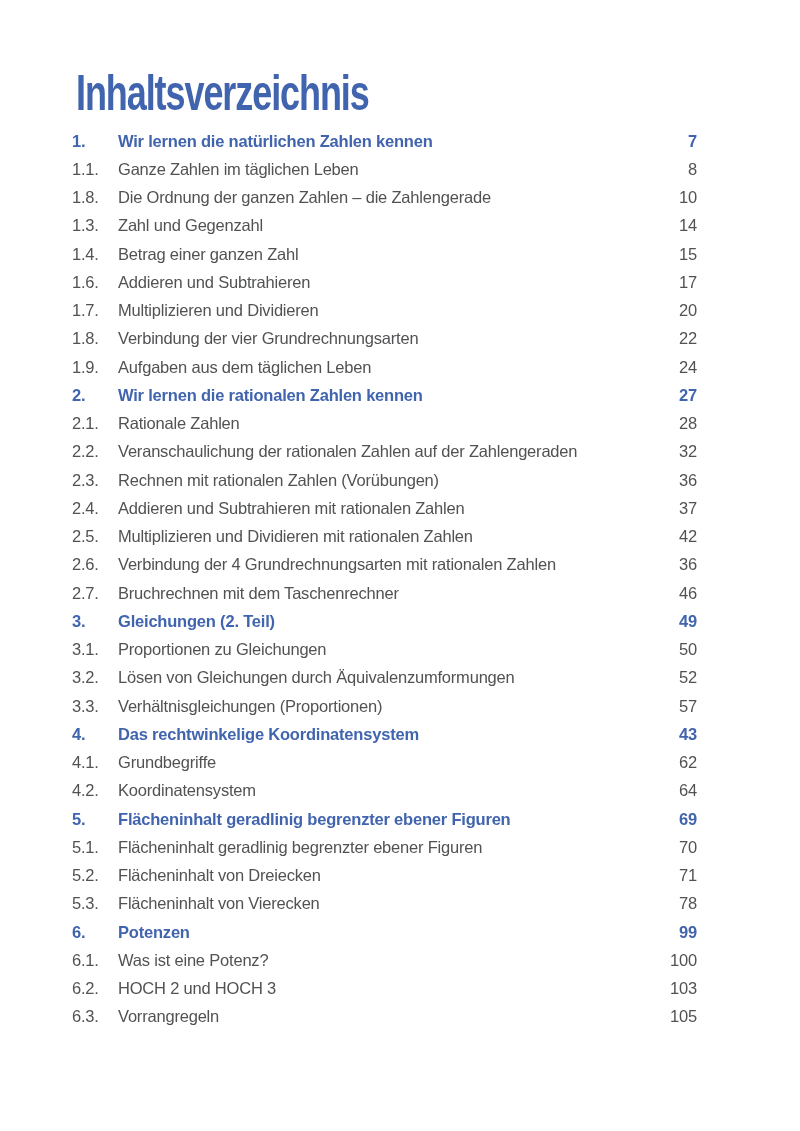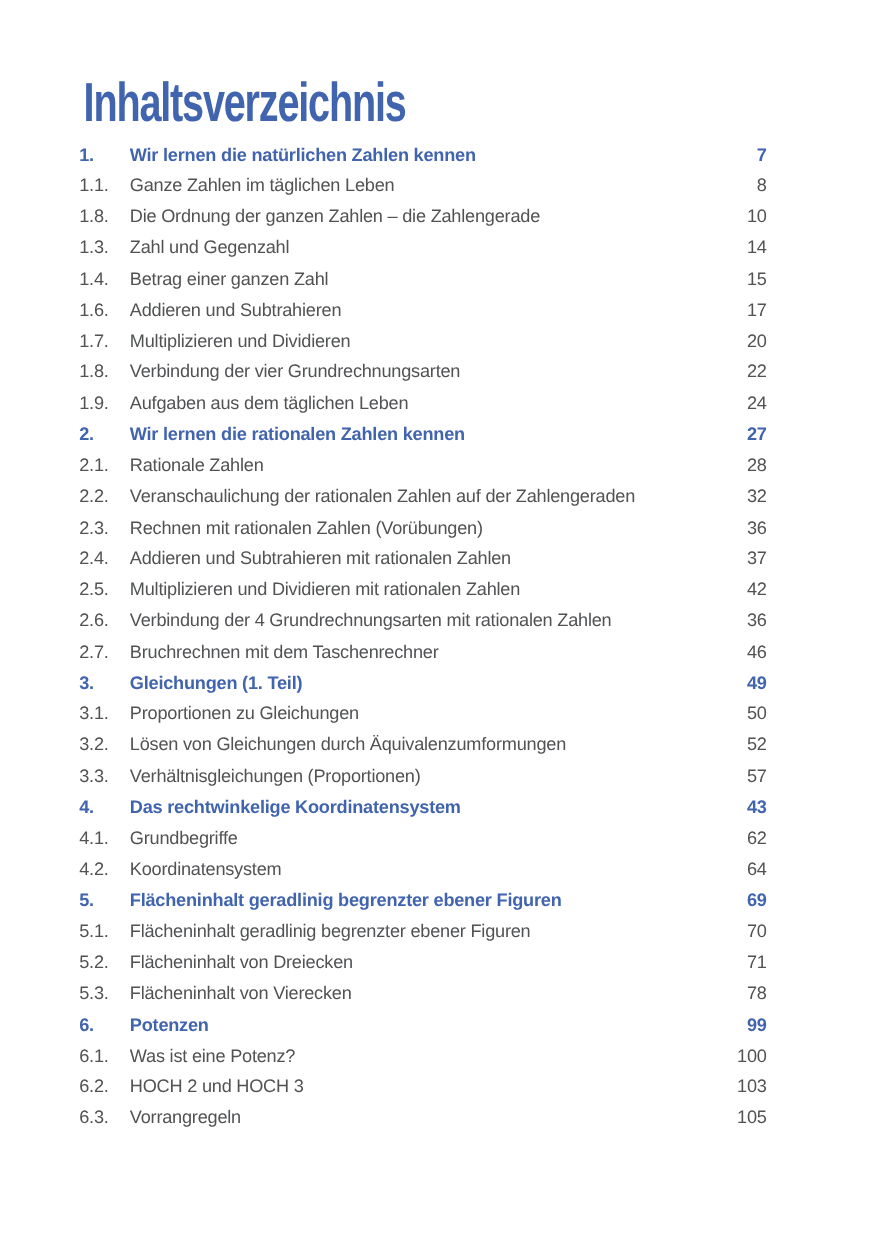--- a/index.html
+++ b/index.html
@@ -151,21 +151,21 @@
         <span class="label">Verbindung der 4 Grundrechnungsarten mit rationalen Zahlen</span>
         <span class="pageno">36</span>
       </div>
       <div class="row">
         <span class="num">2.7.</span>
         <span class="label">Bruchrechnen mit dem Taschenrechner</span>
         <span class="pageno">46</span>
       </div>
       <div class="row chapter">
         <span class="num">3.</span>
-        <span class="label">Gleichungen (1. Teil)</span>
+        <span class="label">Gleichungen (2. Teil)</span>
         <span class="pageno">49</span>
       </div>
       <div class="row">
         <span class="num">3.1.</span>
         <span class="label">Proportionen zu Gleichungen</span>
         <span class="pageno">50</span>
       </div>
       <div class="row">
         <span class="num">3.2.</span>
         <span class="label">Lösen von Gleichungen durch Äquivalenzumformungen</span>

